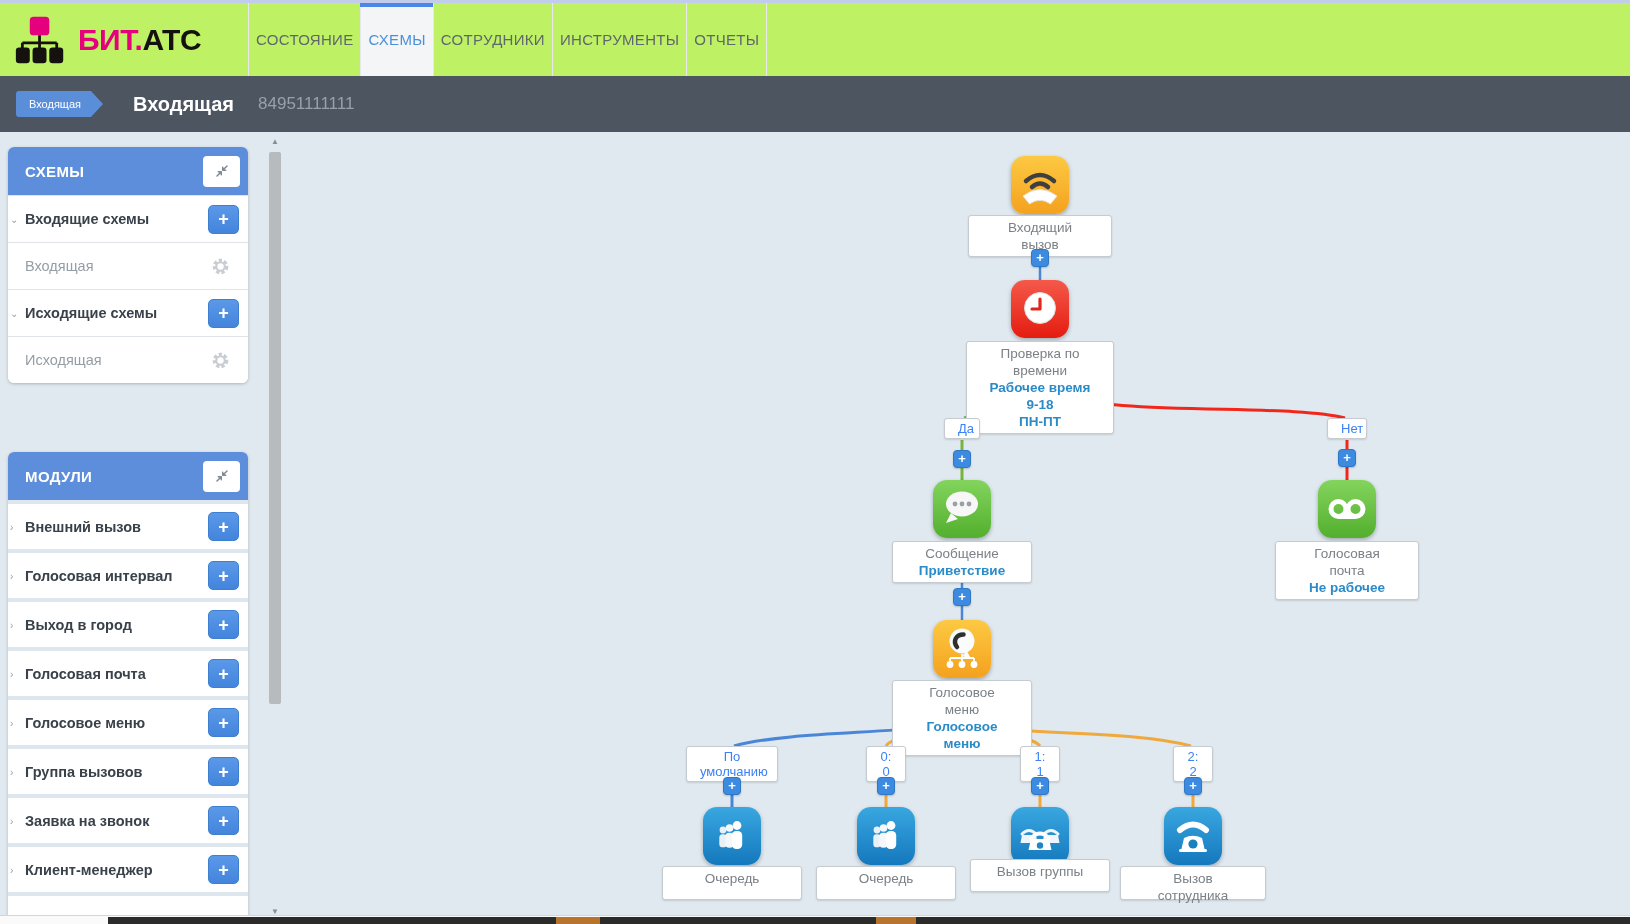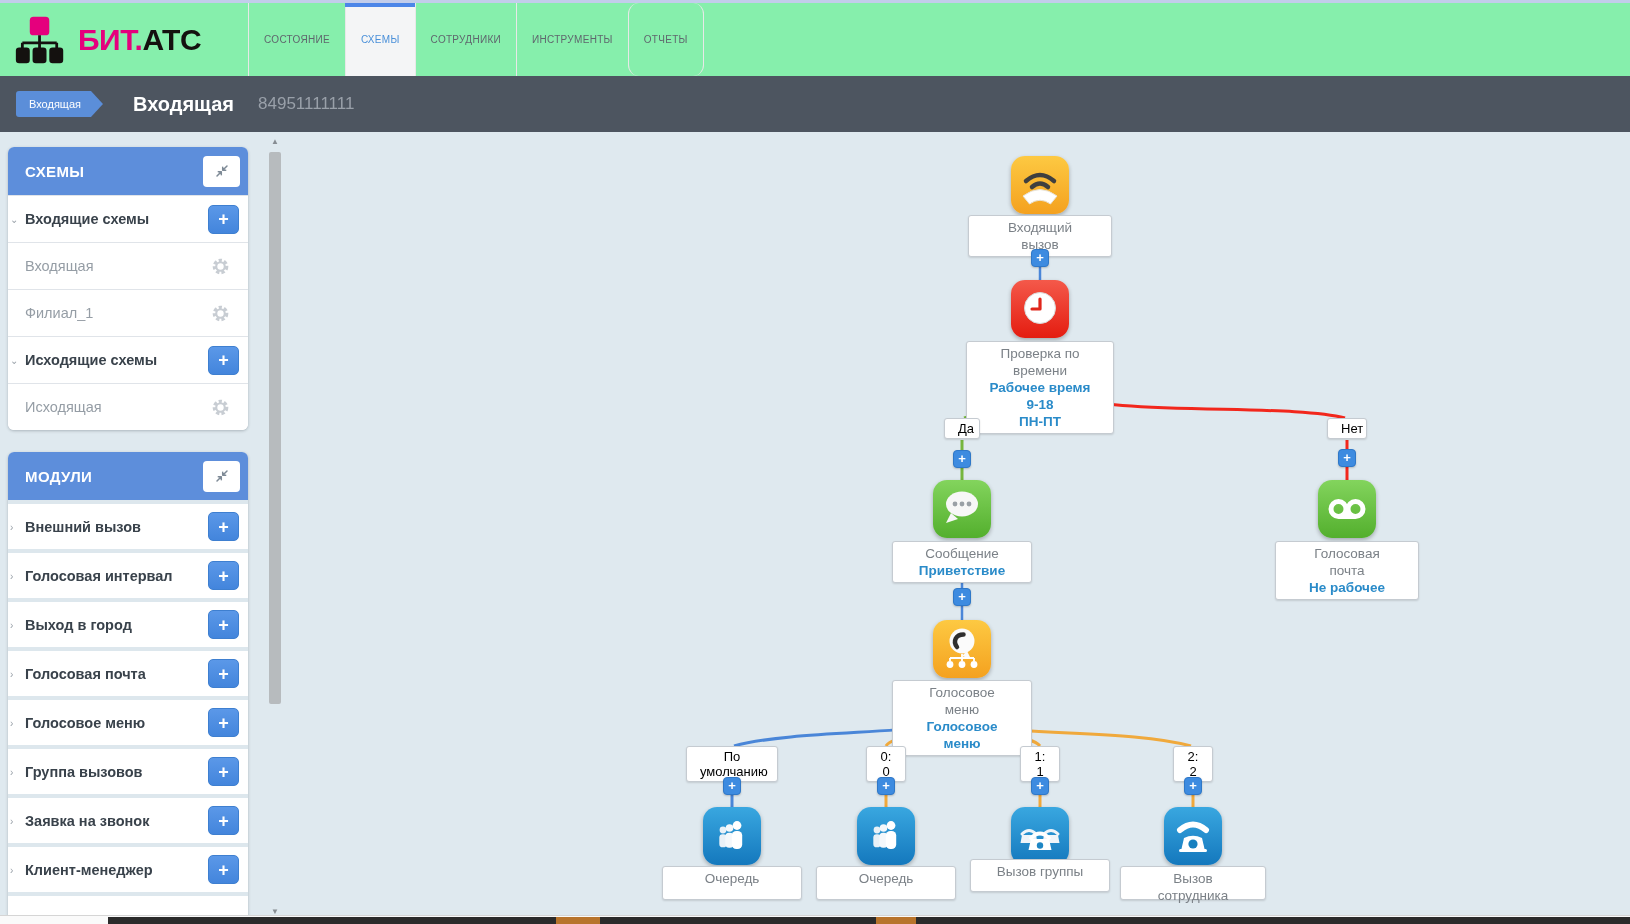--- a/index.html
+++ b/index.html
@@ -1,27 +1,27 @@
 <!DOCTYPE html>
 <html><head>
 <meta charset="utf-8">
 <style>
   * { margin:0; padding:0; box-sizing:border-box; }
   html,body { width:1630px; height:924px; overflow:hidden; font-family:"Liberation Sans", sans-serif; background:#fff; }
 
   
   .topline { height:3px; background:#c2cdeb; }
-  .header { height:73px; background:#86efac; display:flex; align-items:stretch; }
+  .header { height:73px; background:#bef264; display:flex; align-items:stretch; }
   .logo-wrap { width:248px; flex:0 0 auto; display:flex; align-items:center; padding-left:14px; gap:12px; }
   .brand { font-size:30px; font-weight:bold; letter-spacing:-.5px; white-space:nowrap; }
   .brand .pink { color:#e5007d; }
   .brand .dark { color:#14110f; }
   .nav-tabs { display:flex; height:100%; }
-  .tab { position:relative; display:flex; align-items:center; padding:0 15px; font-size:10px; color:#5f666d; border-left:1px solid #e8e8e8; letter-spacing:.3px; cursor:pointer; white-space:nowrap; }
-  .tab:last-child { border-right:1px solid #e8e8e8;border-radius:11px; }
+  .tab { position:relative; display:flex; align-items:center; padding:0 7px; font-size:15px; color:#5f666d; border-left:1px solid #e8e8e8; letter-spacing:.3px; cursor:pointer; white-space:nowrap; }
+  .tab:last-child { border-right:1px solid #e8e8e8; }
   .tab.active { background:#f4f5f6; color:#4a90d9; }
   .tab.active::before { content:""; position:absolute; top:0; left:-1px; right:0; height:4px; background:#4c86e8; }
 
   
   .breadcrumb-bar { height:56px; background:#4d5560; display:flex; align-items:center; padding-left:16px; }
   .crumb-badge { background:#5b8ed9; color:#fff; font-size:11px; padding:7px 22px 7px 13px; border-radius:3px;
     clip-path:polygon(0 0, calc(100% - 12px) 0, 100% 50%, calc(100% - 12px) 100%, 0 100%); }
   .page-title { font-size:20px; font-weight:bold; color:#fff; margin-left:30px; }
   .page-number { font-size:17px; color:#99a0a9; margin-left:24px; }
 
@@ -58,21 +58,21 @@
   .lines { position:absolute; left:0; top:0; pointer-events:none; }
   .node-icon { position:absolute; width:58px; height:58px; border-radius:14px; box-shadow:0 2px 4px rgba(0,0,0,.28); cursor:pointer; }
   .node-icon.orange { background:linear-gradient(180deg,#fdc942,#f4a11f); }
   .node-icon.red    { background:linear-gradient(180deg,#f4594a,#e41c10); }
   .node-icon.green  { background:linear-gradient(180deg,#83d45d,#53af2d); }
   .node-icon.blue   { background:linear-gradient(180deg,#39a7e0,#1478bd); }
   .node-label { position:absolute; background:#fff; border:1px solid #c5cbd1; border-radius:3px; box-shadow:0 1px 2px rgba(0,0,0,.13);
     text-align:center; font-size:13.5px; color:#7b8187; padding:3px 20px; line-height:17px; cursor:pointer; }
   .node-label .sub { color:#2a8bc9; font-weight:bold; display:block; }
   .branch-label { position:absolute; background:#fff; border:1px solid #c5cbd1; border-radius:3px; box-shadow:0 1px 2px rgba(0,0,0,.13);
-    font-size:13px; color:#000000; padding:2px 13px; text-align:center; }
+    font-size:13px; color:#3b82f6; padding:2px 13px; text-align:center; }
   .mini-plus { position:absolute; width:18px; height:18px; border:1px solid #2f78c8; border-radius:4px; background:#3d8be0;
     color:#fff; font-size:13px; font-weight:bold; line-height:16px; text-align:center; cursor:pointer; box-shadow:0 1px 2px rgba(0,0,0,.2); }
 
   
   .h-scrollbar { position:absolute; left:0; right:0; bottom:0; height:9px; background:#fafafa; border-top:1px solid #d5d5d5; z-index:50; }
   .h-thumb { position:absolute; left:108px; right:0; top:1px; bottom:0; background:#2b2b2b; }
   .h-mark { position:absolute; top:1px; bottom:0; background:#b8742c; }
 </style>
 </head>
 <body>
@@ -263,29 +263,20 @@
     </div>
     <div class="side-row sub">
       <span class="row-label">Входящая</span>
       <button class="gear-btn">
         <svg width="19" height="19" viewBox="0 0 16 16">
           <circle cx="8" cy="8" r="5" fill="none" stroke="#c8cdd3" stroke-width="3.2" stroke-dasharray="2.6 1.7"></circle>
           <circle cx="8" cy="8" r="3.6" fill="none" stroke="#c8cdd3" stroke-width="1.8"></circle>
         </svg>
       </button>
     </div>
-    <div class="side-row sub">
-      <span class="row-label">Филиал_1</span>
-      <button class="gear-btn">
-        <svg width="19" height="19" viewBox="0 0 16 16">
-          <circle cx="8" cy="8" r="5" fill="none" stroke="#c8cdd3" stroke-width="3.2" stroke-dasharray="2.6 1.7"></circle>
-          <circle cx="8" cy="8" r="3.6" fill="none" stroke="#c8cdd3" stroke-width="1.8"></circle>
-        </svg>
-      </button>
-    </div>
     <div class="side-row category">
       <span class="edge-chevron">⌄</span>
       <span class="row-label">Исходящие схемы</span>
       <button class="plus-btn">+</button>
     </div>
     <div class="side-row sub">
       <span class="row-label">Исходящая</span>
       <button class="gear-btn">
         <svg width="19" height="19" viewBox="0 0 16 16">
           <circle cx="8" cy="8" r="5" fill="none" stroke="#c8cdd3" stroke-width="3.2" stroke-dasharray="2.6 1.7"></circle>

